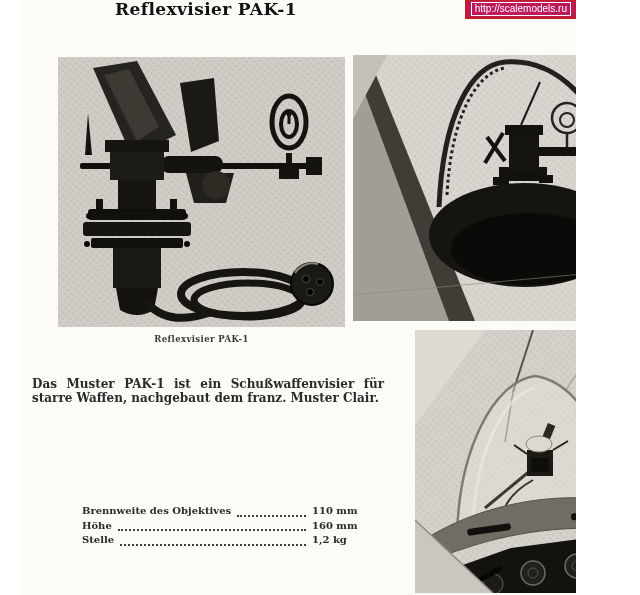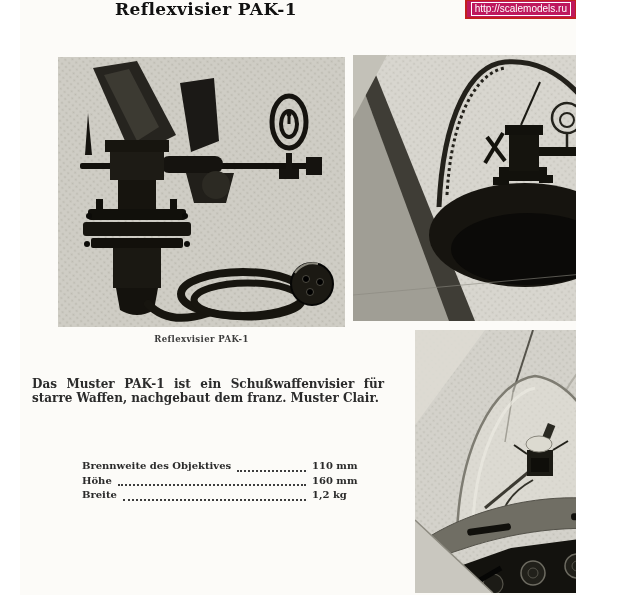--- a/index.html
+++ b/index.html
@@ -52,21 +52,21 @@
   }
   
   .text-block{
     position:absolute;left:12px;top:378px;width:352px;
     font-size:12px;font-weight:700;color:#2b2b2b;
     text-align:justify;line-height:13.5px;
   }
   .text-block p{margin:0 0 7px 0;}
   
   .spec-table{
-    position:absolute;left:62px;top:460px;width:280px;
+    position:absolute;left:62px;top:505px;width:280px;
     font-size:10px;font-weight:700;color:#2b2b2b;
   }
   .spec-row{display:flex;align-items:baseline;height:14.5px;}
   .spec-label{white-space:nowrap;}
   .spec-leader{
     flex:1;min-width:18px;
     border-bottom:2px dotted #3d3d3d;
     align-self:flex-end;margin:0 6px 3px 6px;
   }
   .spec-value{width:50px;white-space:nowrap;}
@@ -251,19 +251,19 @@
       <span class="spec-label">Brennweite des Objektives</span>
       <span class="spec-leader"></span>
       <span class="spec-value">110 mm</span>
     </div>
     <div class="spec-row">
       <span class="spec-label">Höhe</span>
       <span class="spec-leader"></span>
       <span class="spec-value">160 mm</span>
     </div>
     <div class="spec-row">
-      <span class="spec-label">Breite</span>
+      <span class="spec-label">Stelle</span>
       <span class="spec-leader"></span>
       <span class="spec-value">1,2 kg</span>
     </div>
   </div>
 
 </div>
 
 </body></html>

